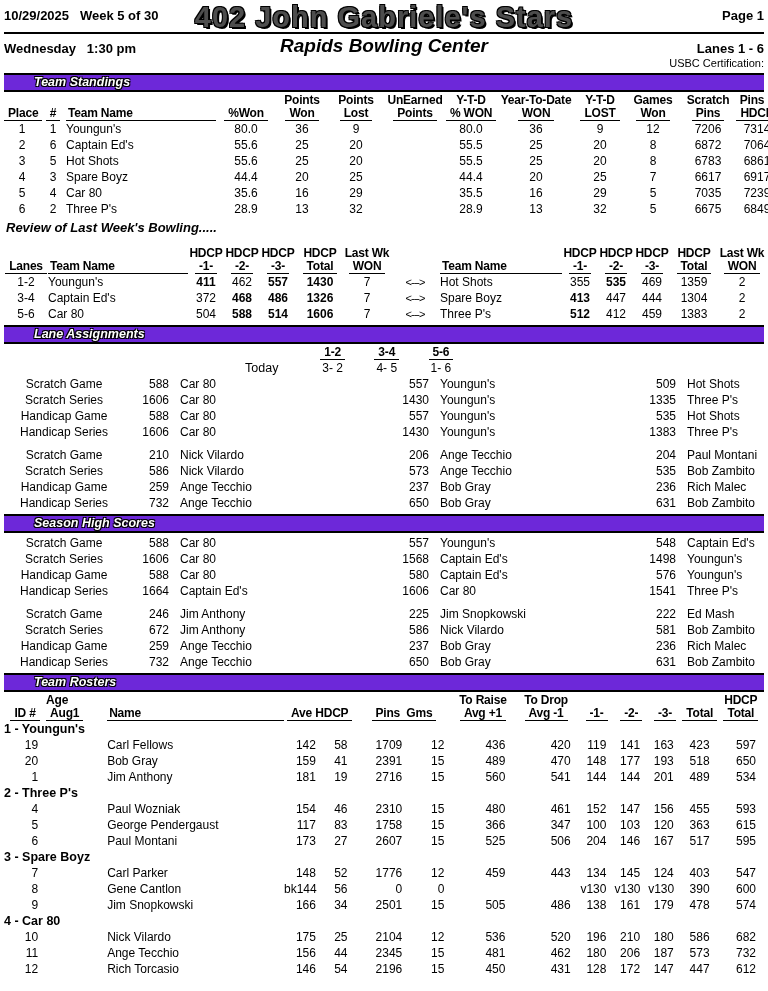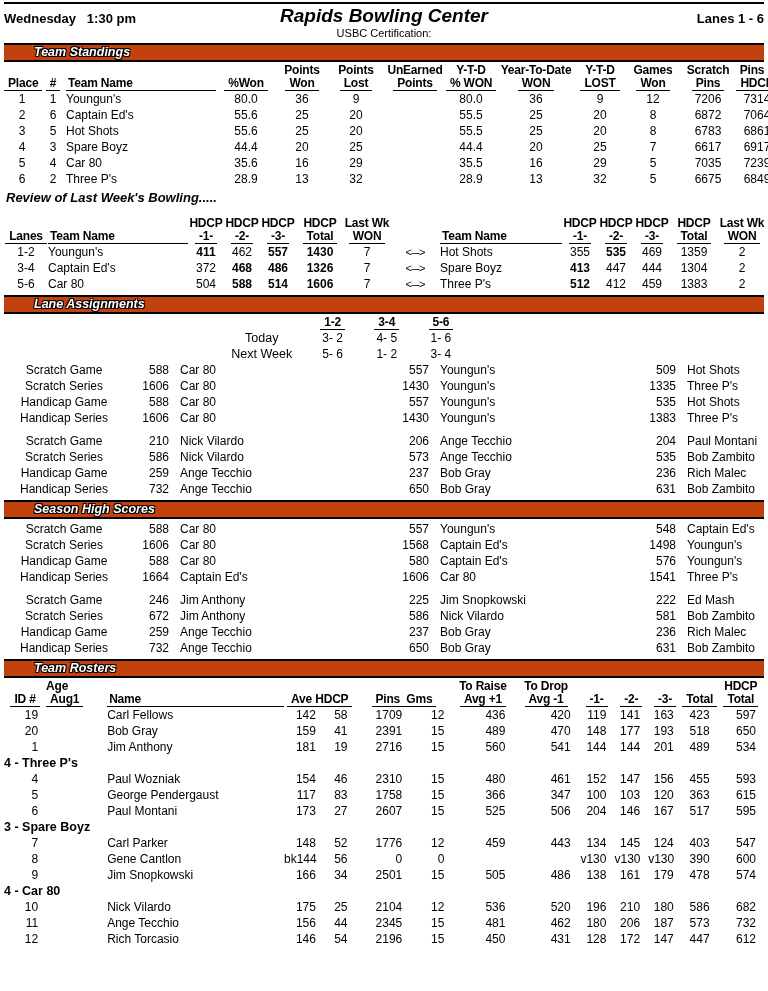--- a/index.html
+++ b/index.html
@@ -17,25 +17,25 @@
   .hdr-right { width:180px; text-align:right; }
   .hdr-title {
     flex:1; text-align:center; font-size:29px; font-weight:bold; letter-spacing:1px;
     color:#4d4d4d;
     text-shadow:-1px -1px 0 #000, 1px -1px 0 #000, -1px 1px 0 #000, 1px 1px 0 #000, 2px 2px 0 #000;
     line-height:30px;
   }
   .hdr-rule { border-top:2px solid #000; margin:0; }
   .hdr-row2 { display:flex; align-items:flex-start; margin-top:1px; }
   .hdr-center { flex:1; text-align:center; font-size:19px; font-weight:bold; font-style:italic; line-height:22px; }
-  .cert-line { text-align:center; font-size:11px; line-height:13px; }
+  .cert-line { text-align:right; font-size:11px; line-height:13px; }
 
   
   .bar {
-    background:#c2410c; border-top:2px solid #000; border-bottom:2px solid #000;
+    background:#6d28d9; border-top:2px solid #000; border-bottom:2px solid #000;
     height:15px; line-height:15px; padding-left:30px; margin:3px 0 2px 0;
     font-size:12.5px; font-weight:bold; font-style:italic; color:#fff;
     text-shadow:-1px -1px 0 #000, 1px -1px 0 #000, -1px 1px 0 #000, 1px 1px 0 #000;
   }
 
   
   table { width:100%; border-collapse:collapse; table-layout:fixed; font-size:12px; }
   th, td { padding:0; line-height:16px; white-space:nowrap; overflow:visible; }
   th { font-weight:bold; vertical-align:bottom; text-align:center; line-height:13px; letter-spacing:-0.2px; }
   th.l { text-align:left; }
@@ -57,20 +57,25 @@
   .lanes-wrap table { width:100%; }
   .lanes-wrap td.lbl2 { text-align:center; font-size:12.5px; }
 
   .scores tbody.second tr:first-child td { padding-top:7px; }
 </style>
 </head>
 <body>
 
 <div class="page">
 
+  <div class="hdr-row1">
+    <div class="hdr-left"><span>10/29/2025</span>   <span>Week 5 of 30</span></div>
+    <div class="hdr-title">402 John Gabriele's Stars</div>
+    <div class="hdr-right">Page 1</div>
+  </div>
   <div class="hdr-rule"></div>
   <div class="hdr-row2">
     <div class="hdr-left"><span>Wednesday</span>   <span>1:30 pm</span></div>
     <div class="hdr-center">Rapids Bowling Center</div>
     <div class="hdr-right">Lanes 1 - 6</div>
   </div>
   <div class="cert-line">USBC Certification:</div>
 
   <div class="bar">Team Standings</div>
   <table>
@@ -342,26 +347,20 @@
           <th><span class="hu">5-6</span></th>
         </tr>
       </thead>
       <tbody>
           <tr>
             <td class="lbl2">Today</td>
             <td class="c">3- 2</td>
             <td class="c">4- 5</td>
             <td class="c">1- 6</td>
           </tr>
-          <tr>
-            <td class="lbl2">Next Week</td>
-            <td class="c">5- 6</td>
-            <td class="c">1- 2</td>
-            <td class="c">3- 4</td>
-          </tr>
         </tbody>
     </table>
   </div>
 
   <table class="scores">
     <colgroup>
       <col style="width:120px">
         <col style="width:45px">
         <col style="width:205px">
         <col style="width:55px">
@@ -581,20 +580,23 @@
         <th><span class="hu">Avg -1</span></th>
         <th><span class="hu">-1-</span></th>
         <th><span class="hu">-2-</span></th>
         <th><span class="hu">-3-</span></th>
         <th><span class="hu">Total</span></th>
         <th><span class="hu">Total</span></th>
       </tr>
     </thead>
     <tbody>
         <tr>
+          <td colspan="14" class="team-row">1 - Youngun's</td>
+        </tr>
+        <tr>
           <td class="r">19</td>
           <td class="c"></td>
           <td class="l">Carl Fellows</td>
           <td class="r">142</td>
           <td class="r">58</td>
           <td class="r">1709</td>
           <td class="r">12</td>
           <td class="r">436</td>
           <td class="r">420</td>
           <td class="r">119</td>
@@ -629,21 +631,21 @@
           <td class="r">15</td>
           <td class="r">560</td>
           <td class="r">541</td>
           <td class="r">144</td>
           <td class="r">144</td>
           <td class="r">201</td>
           <td class="r">489</td>
           <td class="r">534</td>
         </tr>
         <tr>
-          <td colspan="14" class="team-row">4 - Three P's</td>
+          <td colspan="14" class="team-row">2 - Three P's</td>
         </tr>
         <tr>
           <td class="r">4</td>
           <td class="c"></td>
           <td class="l">Paul Wozniak</td>
           <td class="r">154</td>
           <td class="r">46</td>
           <td class="r">2310</td>
           <td class="r">15</td>
           <td class="r">480</td>

